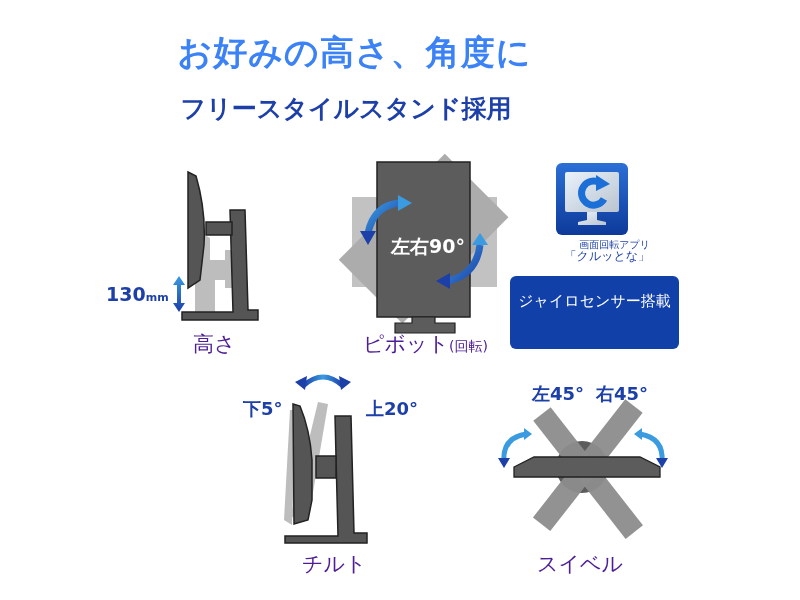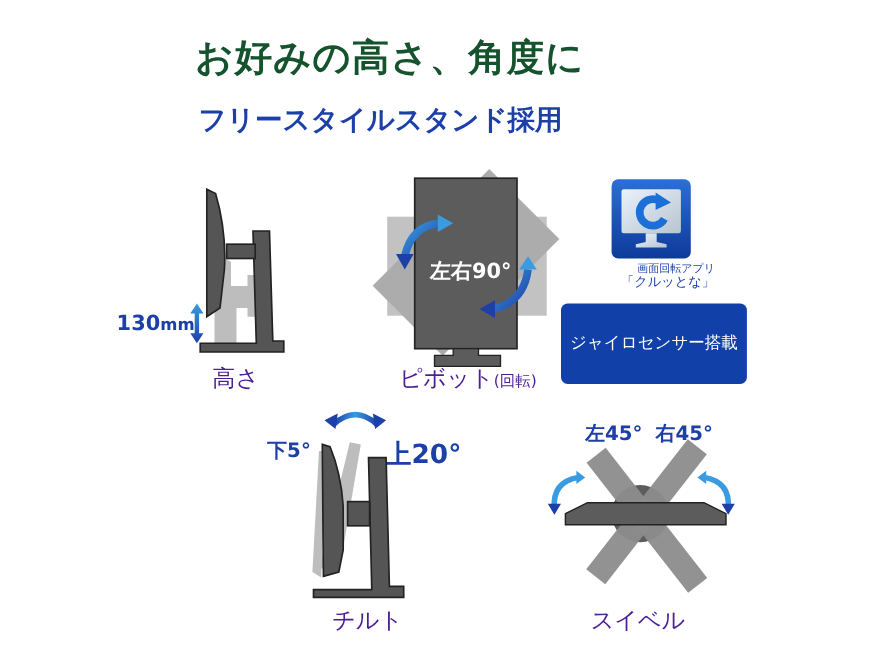--- a/index.html
+++ b/index.html
@@ -1,25 +1,25 @@
 <!DOCTYPE html>
 <html><head>
 <meta charset="utf-8">
 <style>
   html, body { margin:0; padding:0; }
   body { width:800px; height:600px; background:#ffffff; position:relative; overflow:hidden;
          font-family:"DejaVu Sans", sans-serif; }
   .abs { position:absolute; }
-  .title { left:0; width:709px; top:30px; text-align:center; font-size:34px; font-weight:bold; color:#14532d; letter-spacing:1px; }
+  .title { left:0; width:709px; top:30px; text-align:center; font-size:34px; font-weight:bold; color:#3b82f6; letter-spacing:1px; }
   .subtitle { left:0; width:692px; top:92px; text-align:center; font-size:25px; font-weight:bold; color:#1c3fa8; }
   .caption { font-size:21px; color:#4c1d95; white-space:nowrap; }
   .caption small { font-size:14px; }
   .blue-label { color:#1c3fa8; font-weight:bold; white-space:nowrap; }
   .gyro-box { left:510px; top:276px; width:169px; height:73px; background:#1140a8; border-radius:6px;
-              color:#fff; font-size:15px; text-align:center; line-height:26px; padding-top:22px; box-sizing:border-box; }
+              color:#fff; font-size:15px; text-align:center; line-height:26px; padding-top:12px; box-sizing:border-box; }
   .app-label { left:540px; top:238px; width:110px; text-align:right; color:#1c3fa8; font-size:10px; line-height:13px; }
   .app-label .n2 { font-size:12px;font-family:Liberation Mono, monospace; }
   svg { position:absolute; overflow:visible; }
 </style>
 </head>
 <body>
 
 <div class="abs title">お好みの高さ、角度に</div>
 <div class="abs subtitle">フリースタイルスタンド採用</div>
 
@@ -28,21 +28,21 @@
 
     <path d="M25 60 L40 68 L40 90 L55 90 L55 80 L70 80 L70 118 L55 118 L55 110 L45 110 L45 145 L25 148 Z" fill="#bdbdbd"></path>
 
     <path d="M60 40 L75 40 L78 140 L88 140 L88 150 L12 150 L12 142 L63 142 Z" fill="#555" stroke="#222" stroke-width="1.5"></path>
 
     <rect x="36" y="52" width="26" height="13" fill="#555" stroke="#222" stroke-width="1.5"></rect>
 
     <path d="M18 2 L26 6 Q36 40 34 75 L30 110 L18 118 Z" fill="#555" stroke="#222" stroke-width="1.5"></path>
   </svg>
   <div class="abs blue-label" style="left:106px;top:283px;font-size:19px">
-    <span>130</span><span style="font-size:15px">mm</span>
+    <span>130</span><span style="font-size:11px">mm</span>
   </div>
   <svg style="left:173px;top:276px" width="12" height="36">
     <defs>
         <linearGradient id="vg" x1="0" y1="0" x2="0" y2="1">
           <stop offset="0" stop-color="#3a9be0"></stop>
           <stop offset="1" stop-color="#1c3fa8"></stop>
         </linearGradient>
       </defs>
     <path d="M6 0 L12 9 L8 9 L8 27 L12 27 L6 36 L0 27 L4 27 L4 9 L0 9 Z" fill="url(#vg)"></path>
   </svg>
@@ -110,21 +110,21 @@
           <stop offset="0" stop-color="#1c3fa8"></stop>
           <stop offset="0.5" stop-color="#3a9be0"></stop>
           <stop offset="1" stop-color="#1c3fa8"></stop>
         </linearGradient>
       </defs>
     <path d="M8 18 Q28 0 48 18" fill="none" stroke="url(#tg)" stroke-width="5"></path>
     <path d="M0 14 L12 8 L10 22 Z" fill="#1c3fa8"></path>
     <path d="M56 14 L44 8 L46 22 Z" fill="#1c3fa8"></path>
   </svg>
   <div class="abs blue-label" style="left:243px;top:397px;font-size:18px">下5°</div>
-  <div class="abs blue-label" style="left:350px;top:397px;font-size:24px">上20°</div>
+  <div class="abs blue-label" style="left:366px;top:397px;font-size:18px">上20°</div>
   <svg style="left:270px;top:400px" width="100" height="145">
     <path d="M48 2 L58 4 L40 110 L20 118 Z" fill="#bdbdbd"></path>
     <path d="M20 10 L26 10 L22 125 L14 120 Z" fill="#bdbdbd"></path>
     <path d="M65 16 L81 16 L84 133 L97 133 L97 143 L15 143 L15 136 L68 136 Z" fill="#555" stroke="#222" stroke-width="1.5"></path>
     <rect x="46" y="56" width="20" height="22" fill="#555" stroke="#222" stroke-width="1.5"></rect>
     <path d="M23 4 L30 6 Q40 30 42 60 L42 100 L38 120 L24 124 Z" fill="#555" stroke="#222" stroke-width="1.5"></path>
   </svg>
   <div class="abs caption" style="left:302px;top:550px">チルト</div>
 </div>
 

